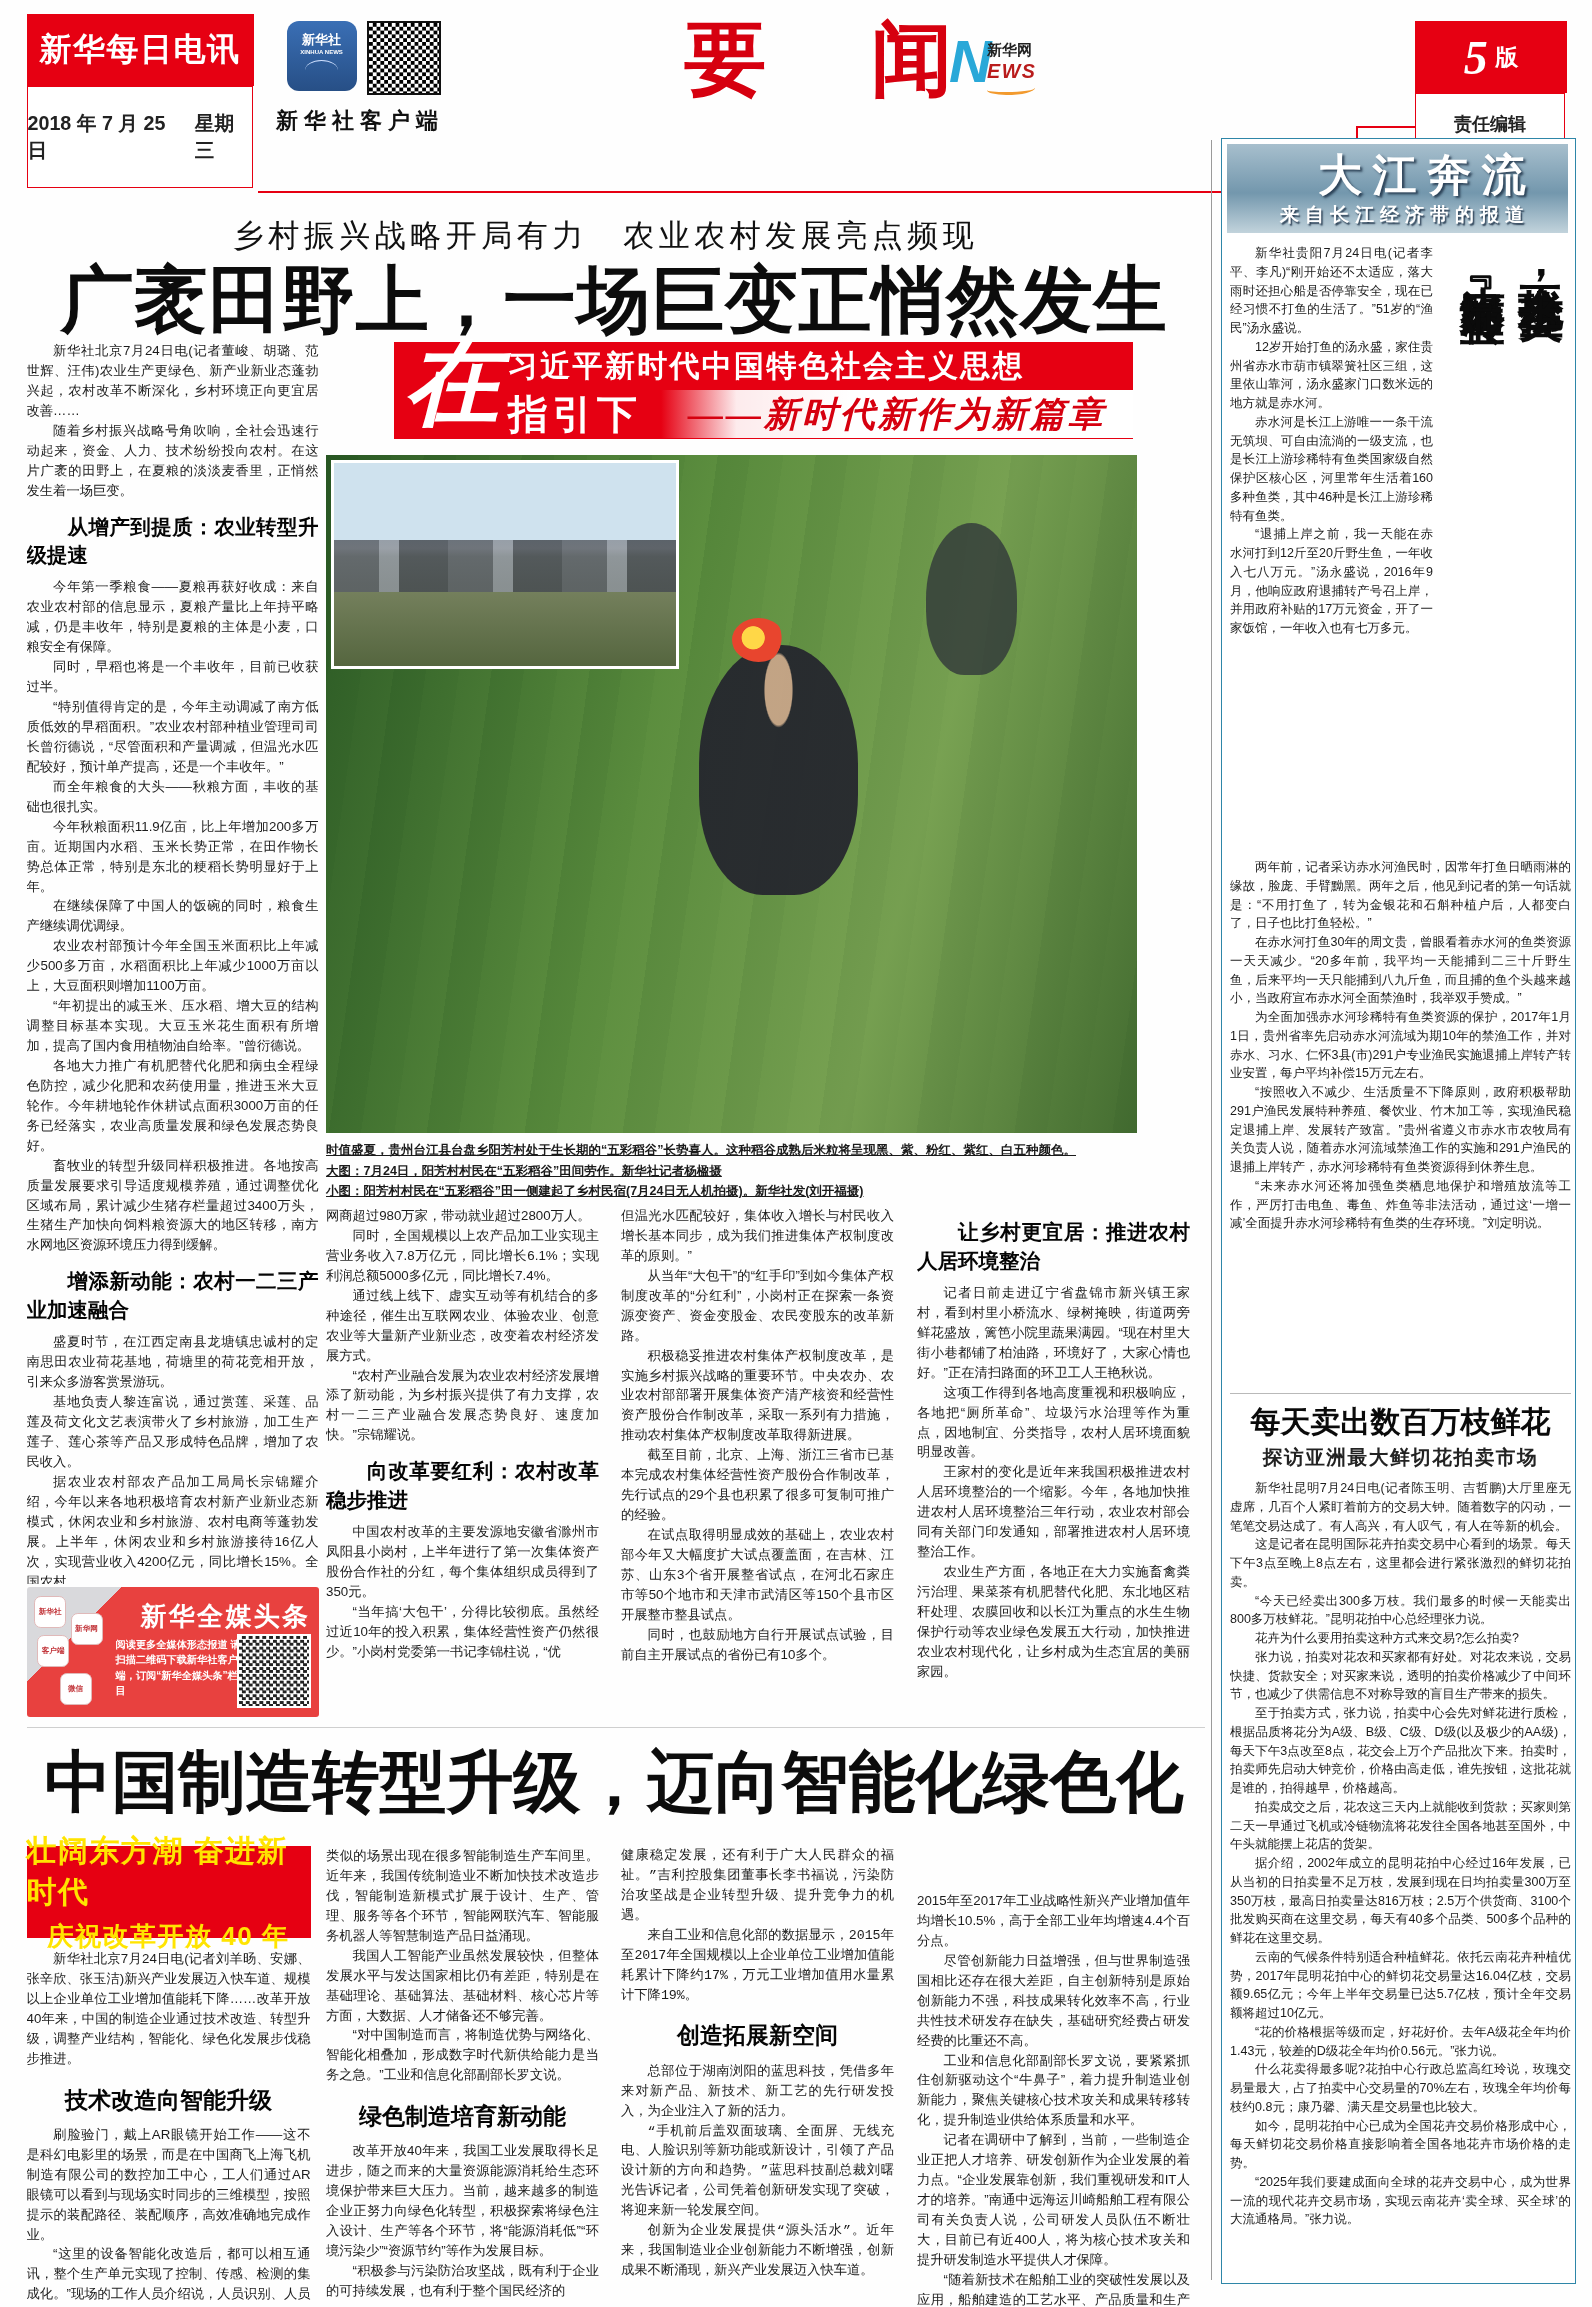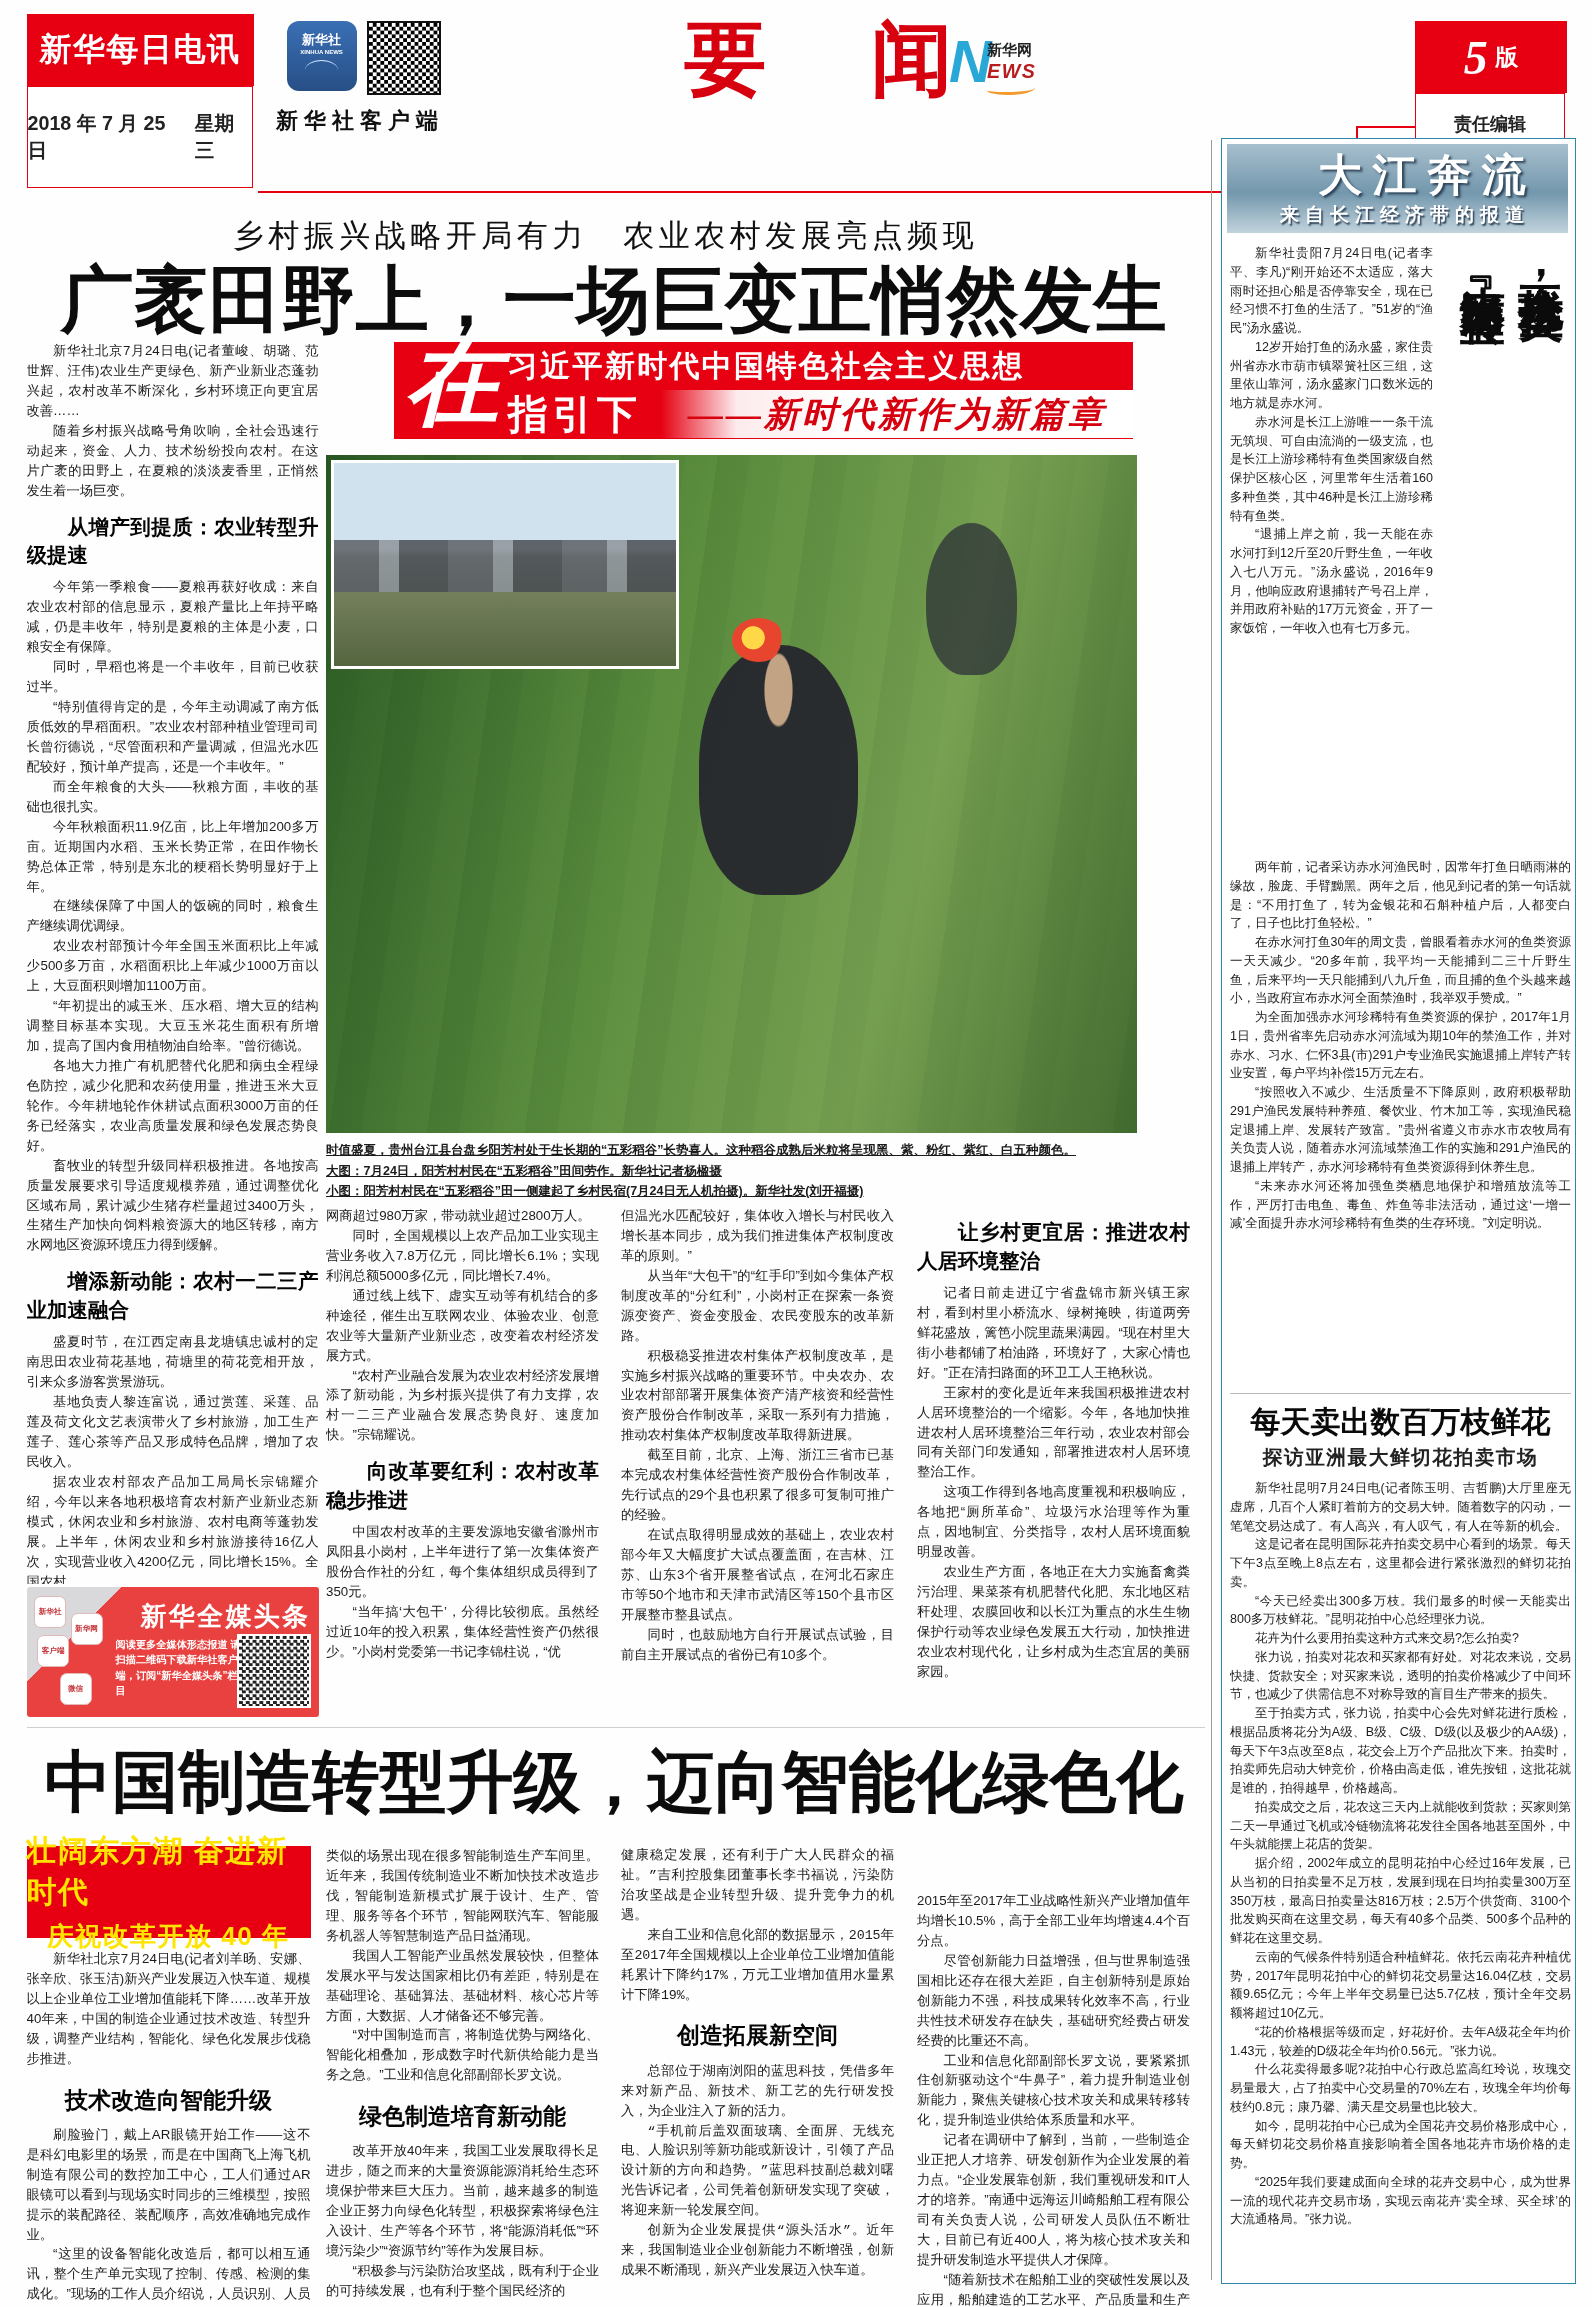--- a/index.html
+++ b/index.html
@@ -232,22 +232,22 @@
       <p class="fp fpc">但温光水匹配较好，集体收入增长与村民收入增长基本同步，成为我们推进集体产权制度改革的原则。”</p>
       <p class="fp">从当年“大包干”的“红手印”到如今集体产权制度改革的“分红利”，小岗村正在探索一条资源变资产、资金变股金、农民变股东的改革新路。</p>
       <p class="fp">积极稳妥推进农村集体产权制度改革，是实施乡村振兴战略的重要环节。中央农办、农业农村部部署开展集体资产清产核资和经营性资产股份合作制改革，采取一系列有力措施，推动农村集体产权制度改革取得新进展。</p>
       <p class="fp">截至目前，北京、上海、浙江三省市已基本完成农村集体经营性资产股份合作制改革，先行试点的29个县也积累了很多可复制可推广的经验。</p>
       <p class="fp">在试点取得明显成效的基础上，农业农村部今年又大幅度扩大试点覆盖面，在吉林、江苏、山东3个省开展整省试点，在河北石家庄市等50个地市和天津市武清区等150个县市区开展整市整县试点。</p>
       <p class="fp">同时，也鼓励地方自行开展试点试验，目前自主开展试点的省份已有10多个。</p>
     </div>
   <div class="abs col col4">
       <h3 class="fh">让乡村更宜居：推进农村人居环境整治</h3>
       <p class="fp">记者日前走进辽宁省盘锦市新兴镇王家村，看到村里小桥流水、绿树掩映，街道两旁鲜花盛放，篱笆小院里蔬果满园。“现在村里大街小巷都铺了柏油路，环境好了，大家心情也好。”正在清扫路面的环卫工人王艳秋说。</p>
+      <p class="fp">这项工作得到各地高度重视和积极响应，各地把“厕所革命”、垃圾污水治理等作为重点，因地制宜、分类指导，农村人居环境面貌明显改善。</p>
       <p class="fp">王家村的变化是近年来我国积极推进农村人居环境整治的一个缩影。今年，各地加快推进农村人居环境整治三年行动，农业农村部会同有关部门印发通知，部署推进农村人居环境整治工作。</p>
-      <p class="fp">这项工作得到各地高度重视和积极响应，各地把“厕所革命”、垃圾污水治理等作为重点，因地制宜、分类指导，农村人居环境面貌明显改善。</p>
       <p class="fp">农业生产方面，各地正在大力实施畜禽粪污治理、果菜茶有机肥替代化肥、东北地区秸秆处理、农膜回收和以长江为重点的水生生物保护行动等农业绿色发展五大行动，加快推进农业农村现代化，让乡村成为生态宜居的美丽家园。</p>
     </div>
 
   <div class="abs promo-box">
     <div class="promo-app" style="left:7.6px;top:9px">
         <span>新华社</span>
       </div>
     <div class="promo-app" style="left:44px;top:26px">
         <span>新华网</span>
       </div>

